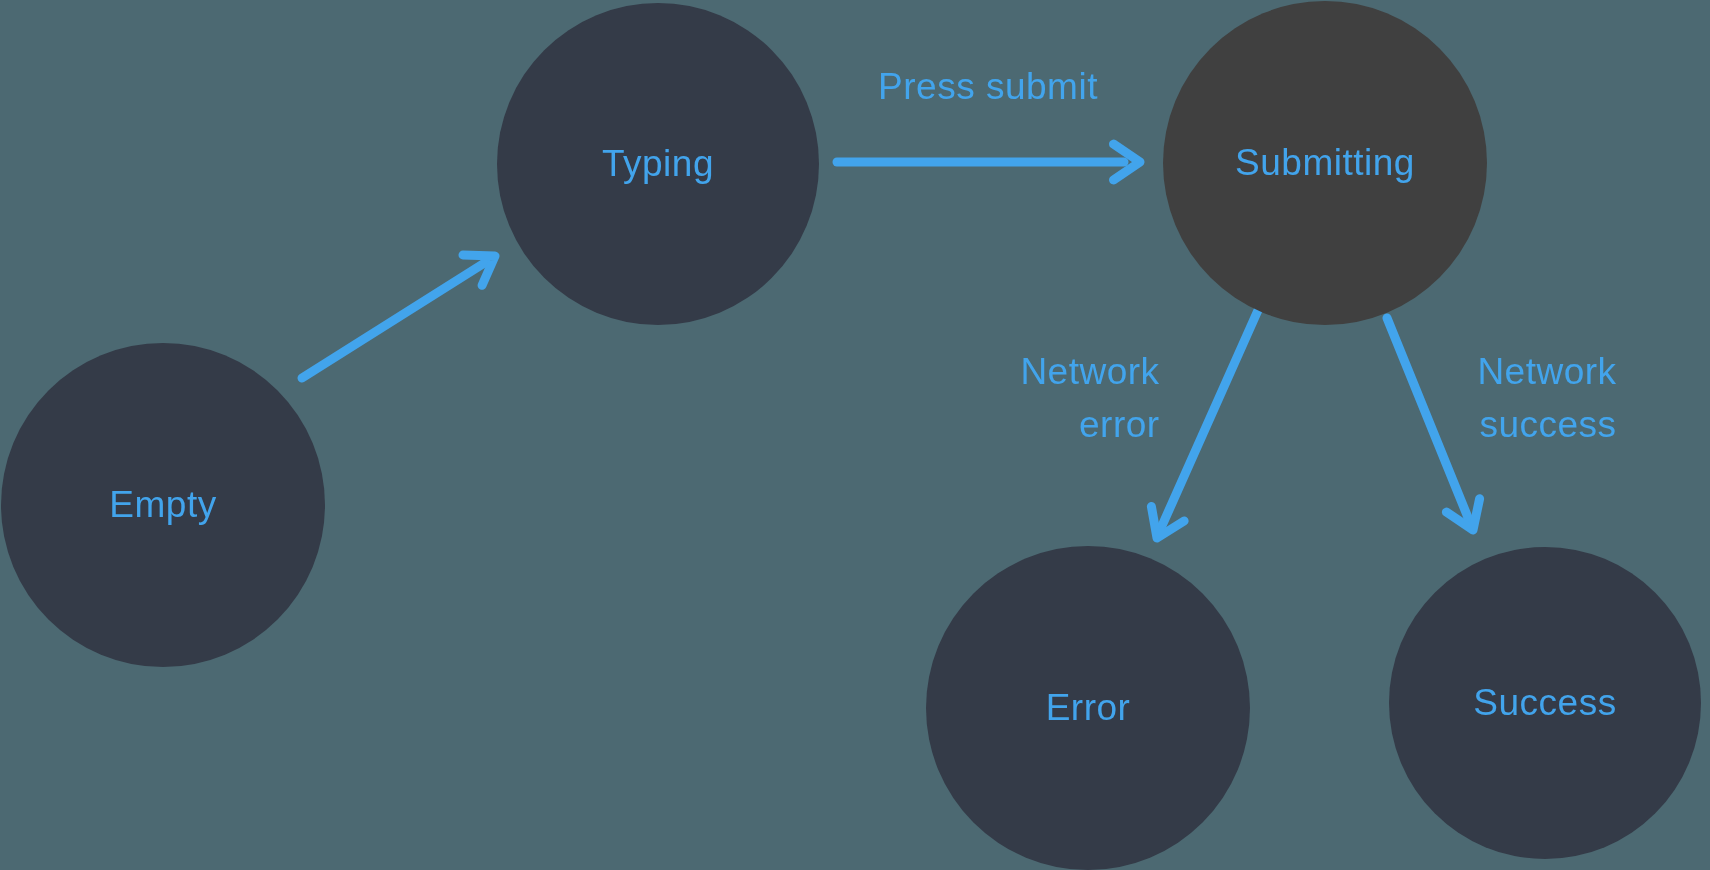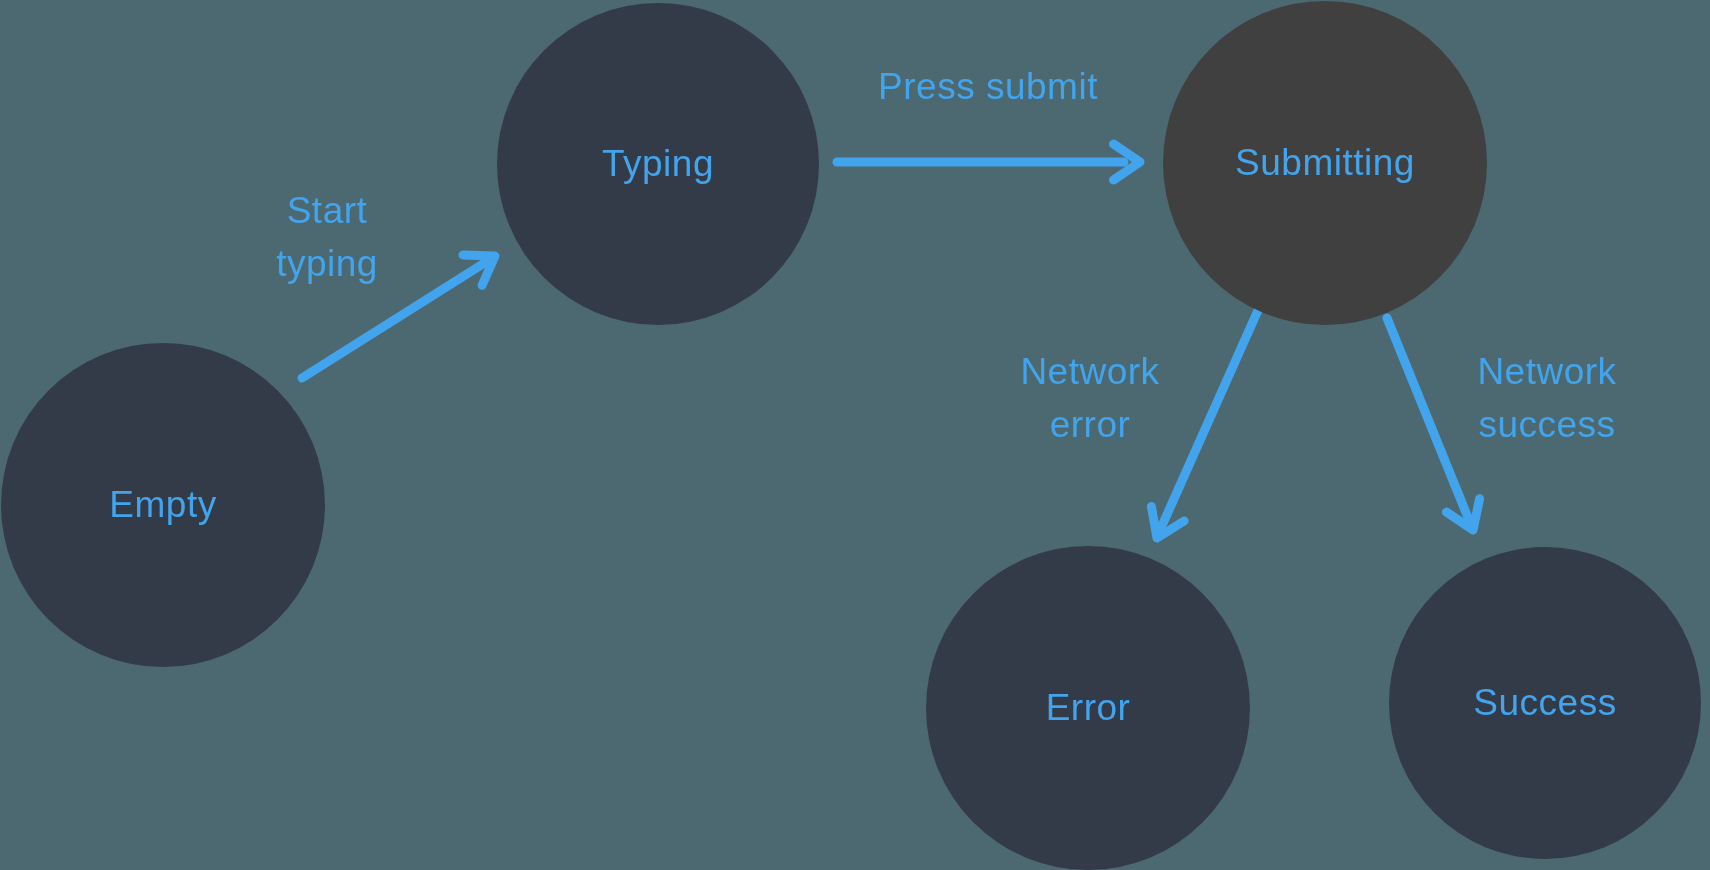--- a/index.html
+++ b/index.html
@@ -38,21 +38,21 @@
     justify-content: center;
   }
   .node span {
     font-size: 37px;
     letter-spacing: 0.5px;
     white-space: nowrap;
   }
   .edge-label {
     position: absolute;
     transform: translate(-50%, -50%);
-    text-align: center;
+    text-align: right;
     font-size: 37px;
     letter-spacing: 0.5px;
     line-height: 53px;
     white-space: nowrap;
   }
   .edge-label div:empty { display: none; }
 </style>
 </head>
 <body>
 
@@ -86,24 +86,20 @@
   <div class="node" id="node-2" style="left: 1325px; top: 163px; width: 324px; height: 324px; background: #404040;">
     <span style="color: rgb(66, 164, 236);">Submitting</span>
   </div>
   <div class="node" id="node-3" style="left: 1088px; top: 708px; width: 324px; height: 324px; background: rgb(52, 59, 72);">
     <span style="color: rgb(66, 164, 236);">Error</span>
   </div>
   <div class="node" id="node-4" style="left: 1545px; top: 703px; width: 312px; height: 312px; background: rgb(52, 59, 72);">
     <span style="color: rgb(66, 164, 236);">Success</span>
   </div>
 
-  <div class="edge-label" id="elabel-0" style="left: 327px; top: 237px; color: rgb(66, 164, 236);">
-    <div>Start</div>
-    <div>typing</div>
-  </div>
   <div class="edge-label" id="elabel-1" style="left: 988px; top: 86px; color: rgb(66, 164, 236);">
     <div>Press submit</div>
 
   </div>
   <div class="edge-label" id="elabel-2" style="left: 1090px; top: 398px; color: rgb(66, 164, 236);">
     <div>Network</div>
     <div>error</div>
   </div>
   <div class="edge-label" id="elabel-3" style="left: 1547px; top: 398px; color: rgb(66, 164, 236);">
     <div>Network</div>

